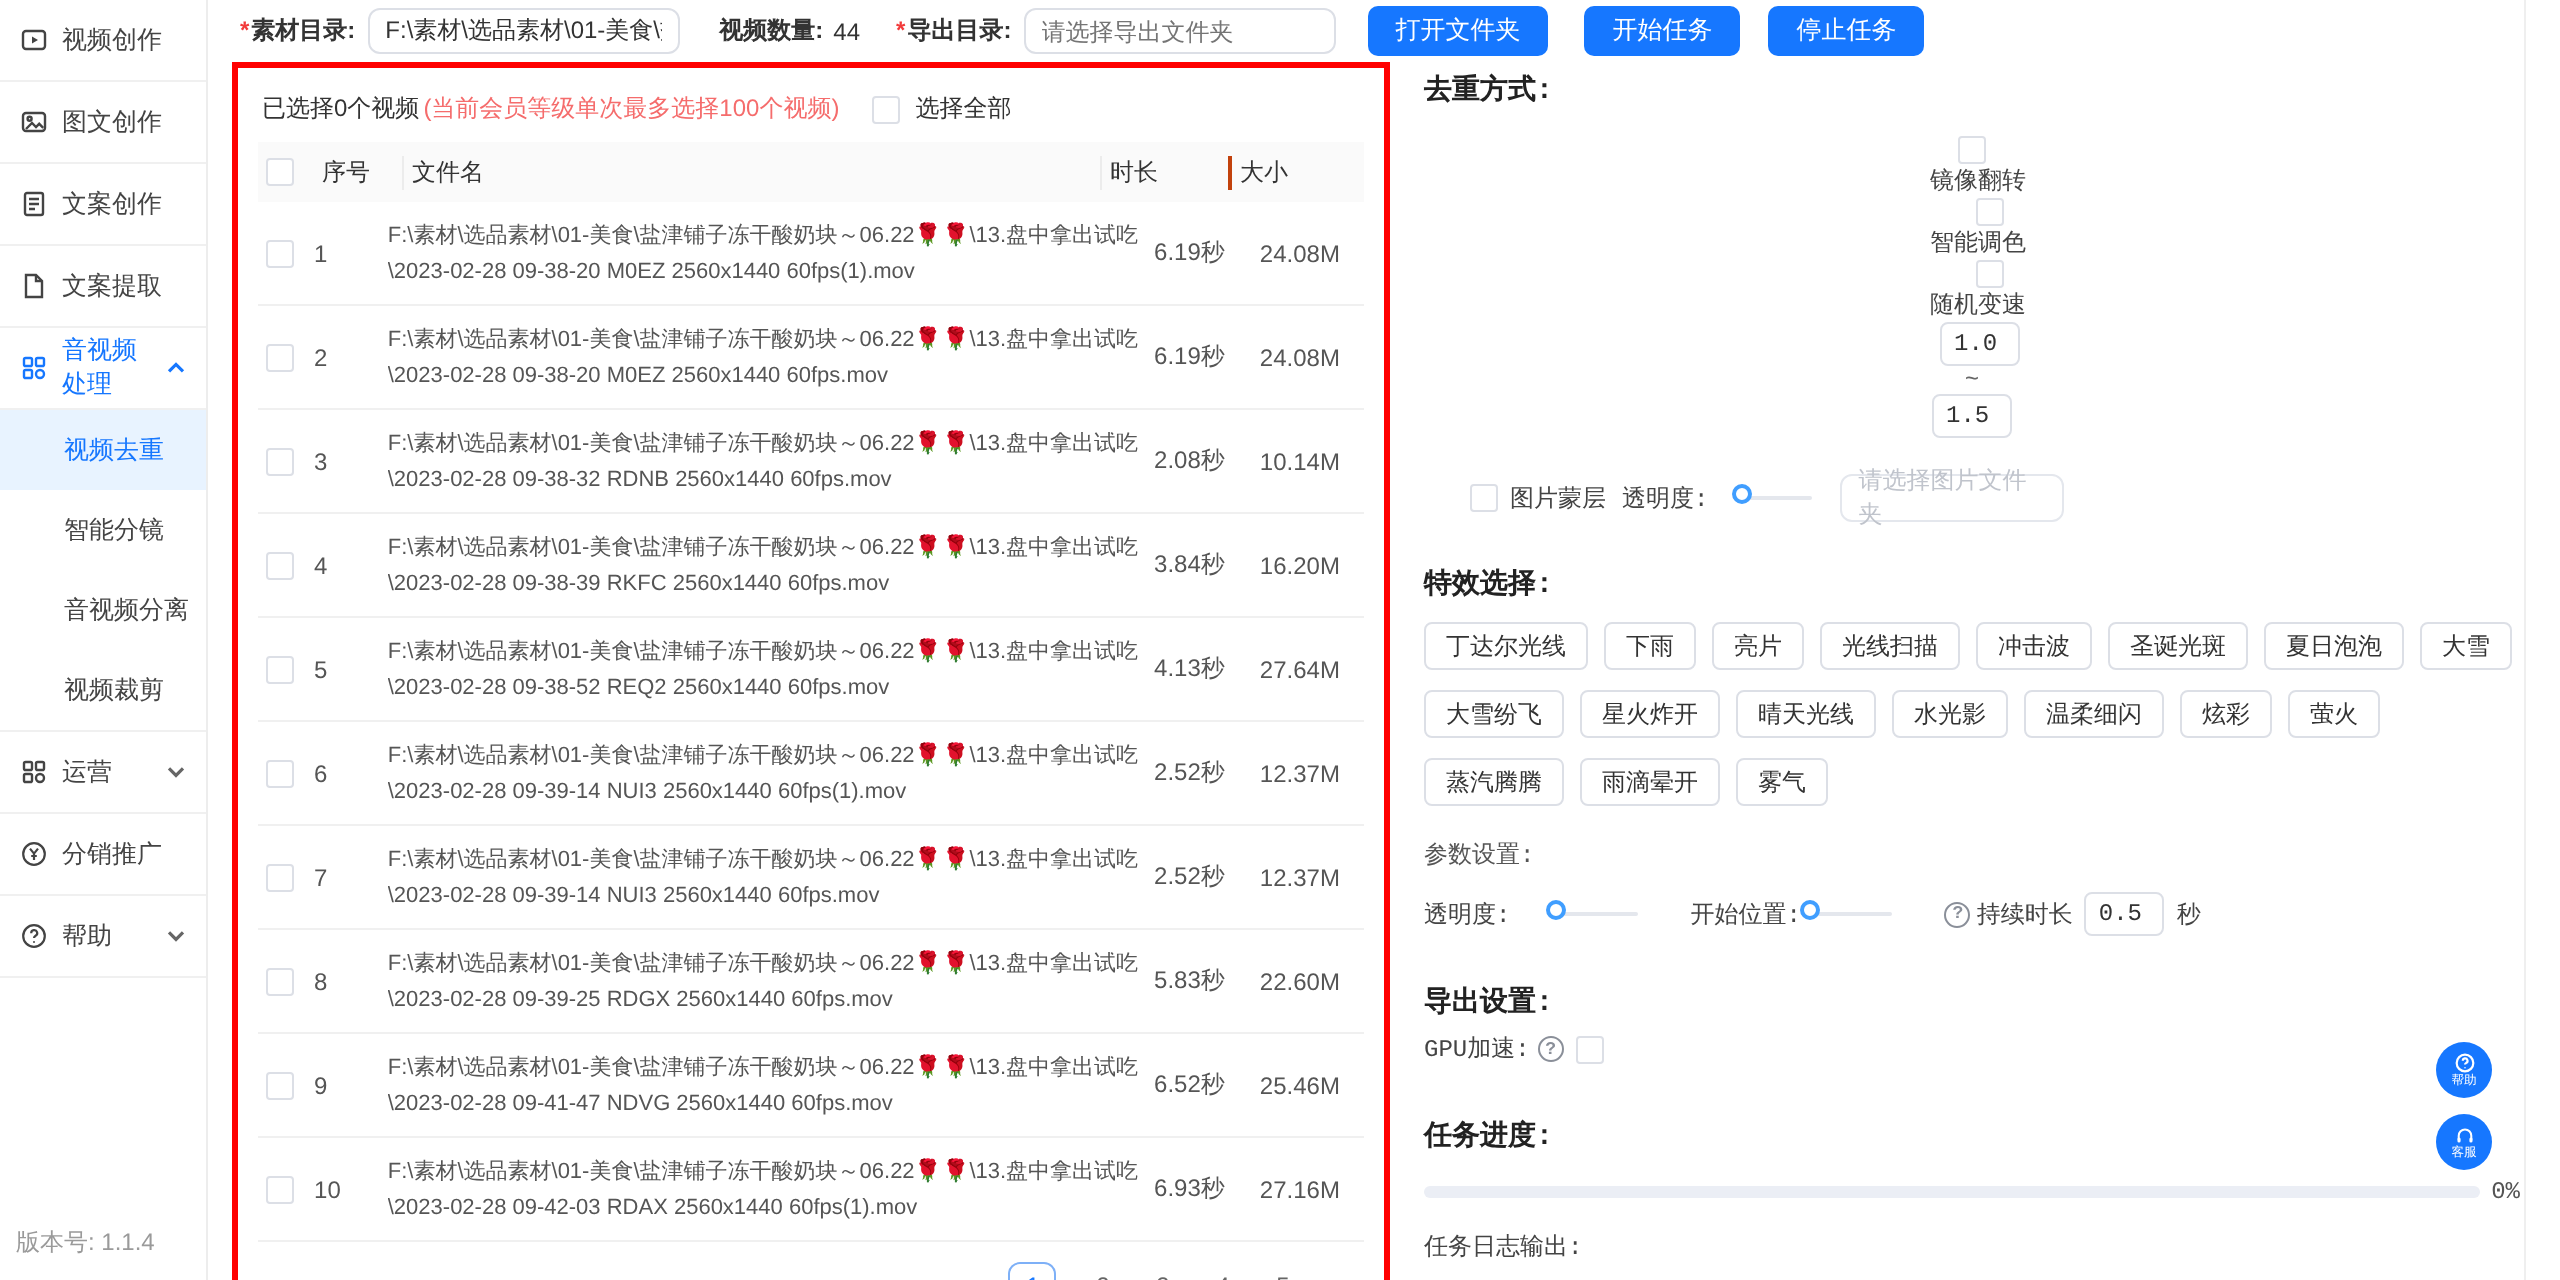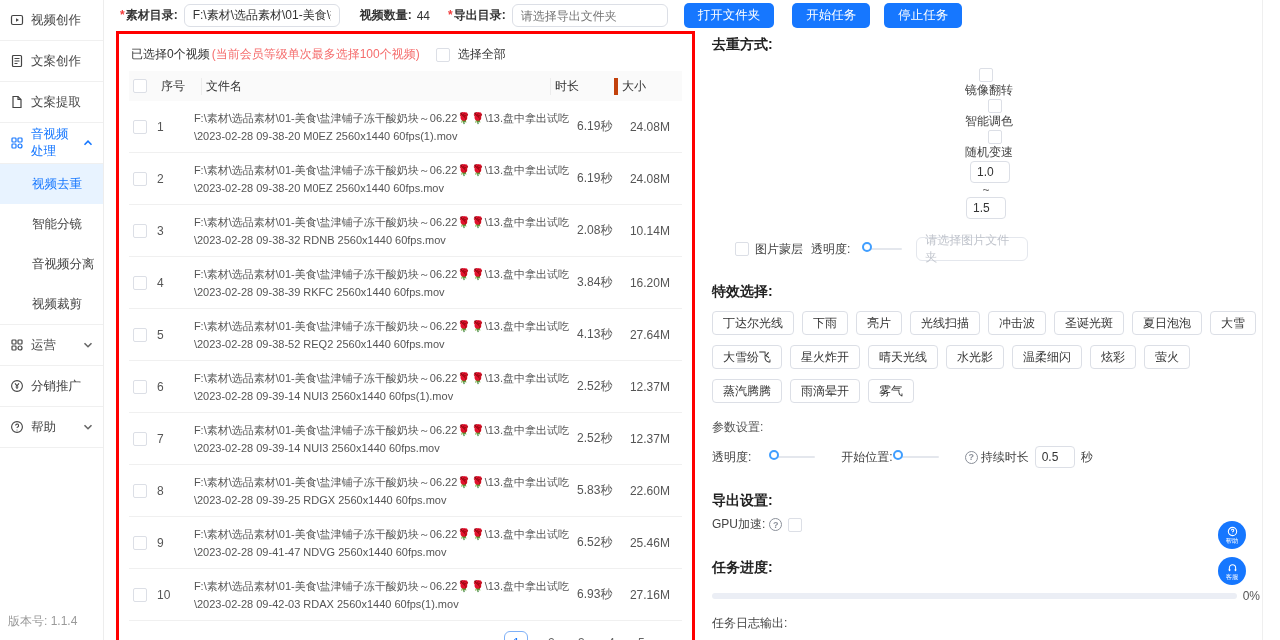--- a/index.html
+++ b/index.html
@@ -39,36 +39,36 @@
   .sel-limit { color:#f56c6c; }
   .cb { display:inline-block; width:14px; height:14px; border:1px solid #dcdfe6; border-radius:2px;
     background:#fff; flex:0 0 14px; cursor:pointer; }
   .thead { display:flex; align-items:center; height:30px; background:#fafafa; font-weight:normal;
     color:#333; }
   .thead .hc { padding:0 4px; }
   .c-cb { width:28px; display:flex; justify-content:flex-start; padding-left:4px; }
   .c-idx { width:44px; }
   .c-name { flex:1; border-left:1px solid #ececec; }
   .c-dur { width:64px; border-left:1px solid #ececec; }
-  .c-size { width:68px; border-left:4px solid #c2410c; }
+  .c-size { width:68px; border-left:2px solid #c2410c; }
   .trow { display:flex; align-items:center; height:52px; border-bottom:1px solid #f0f0f0;
     color:#555; }
   .trow .c-name,.trow .c-dur,.trow .c-size { border-left:none; }
   .trow .cell { padding:0 4px; }
   .pl { white-space:nowrap; overflow:hidden; line-height:18px; font-size:11px; color:#555; }
   .pager { display:flex; align-items:center; justify-content:flex-end; gap:16px;
     padding:10px 10px 0 0; color:#666; }
   .pg-arrow { color:#c0c4cc; cursor:pointer; font-size:13px; }
   .pg-arrow.next { color:#606266; }
   .pg-num { cursor:pointer; min-width:14px; text-align:center; }
   .pg-num.active { border:1px solid #7eb0f7; border-radius:6px; color:#1677ff; background:#fff;
     width:24px; height:24px; line-height:22px; }
 
   
-  .rpanel { position:absolute; left:712px; top:36px; width:548px; }
+  .rpanel { position:absolute; left:712px; top:36px; width:548px;font-family:Liberation Mono, monospace; }
   .sec-title { font-size:14px; font-weight:bold; color:#222; }
   .row { display:flex; align-items:center; }
   .opt-label { color:#444; margin-left:6px; }
   .mini-input { width:40px; height:22px; border:1px solid #dcdfe6; border-radius:4px;
     padding:0 6px; font-size:12px; color:#333; outline:none; font-family:inherit; }
   .slider { position:relative; width:42px; height:2px; background:#e4e7ed; border-radius:1px; }
   .slider .thumb { position:absolute; left:-4px; top:-6px; width:10px; height:10px;
     border:2px solid #409eff; background:#fff; border-radius:50%; cursor:pointer; }
   .ghost-input { height:24px; border:1px solid #e4e7ed; border-radius:6px; padding:0 8px;
     color:#c0c4cc; display:flex; align-items:center; }
@@ -96,20 +96,30 @@
 <div class="sidebar">
   <div id="sidebar-items">
       <div class="sb-item">
         <span class="sb-icon">
           <svg viewBox="0 0 14 14" fill="none" stroke="currentColor" stroke-width="1.2">
             <rect x="1.5" y="2.5" width="11" height="9" rx="1.5"></rect>
             <path d="M6 5.2l3 1.8L6 8.8z" fill="currentColor" stroke="none"></path>
           </svg>
         </span>
         <span>视频创作</span>
+      </div>
+      <div class="sb-item">
+        <span class="sb-icon">
+          <svg viewBox="0 0 14 14" fill="none" stroke="currentColor" stroke-width="1.2">
+            <rect x="1.5" y="2.5" width="11" height="9" rx="1.5"></rect>
+            <circle cx="4.8" cy="5.4" r="1"></circle>
+            <path d="M3 10.5l3-3 2 2 1.6-1.6 2 2"></path>
+          </svg>
+        </span>
+        <span>图文创作</span>
       </div>
       <div class="sb-item">
         <span class="sb-icon">
           <svg viewBox="0 0 14 14" fill="none" stroke="currentColor" stroke-width="1.2">
             <rect x="2.5" y="1.5" width="9" height="11" rx="1"></rect>
             <path d="M4.5 4.5h5M4.5 7h5M4.5 9.5h3"></path>
           </svg>
         </span>
         <span>文案创作</span>
       </div>

